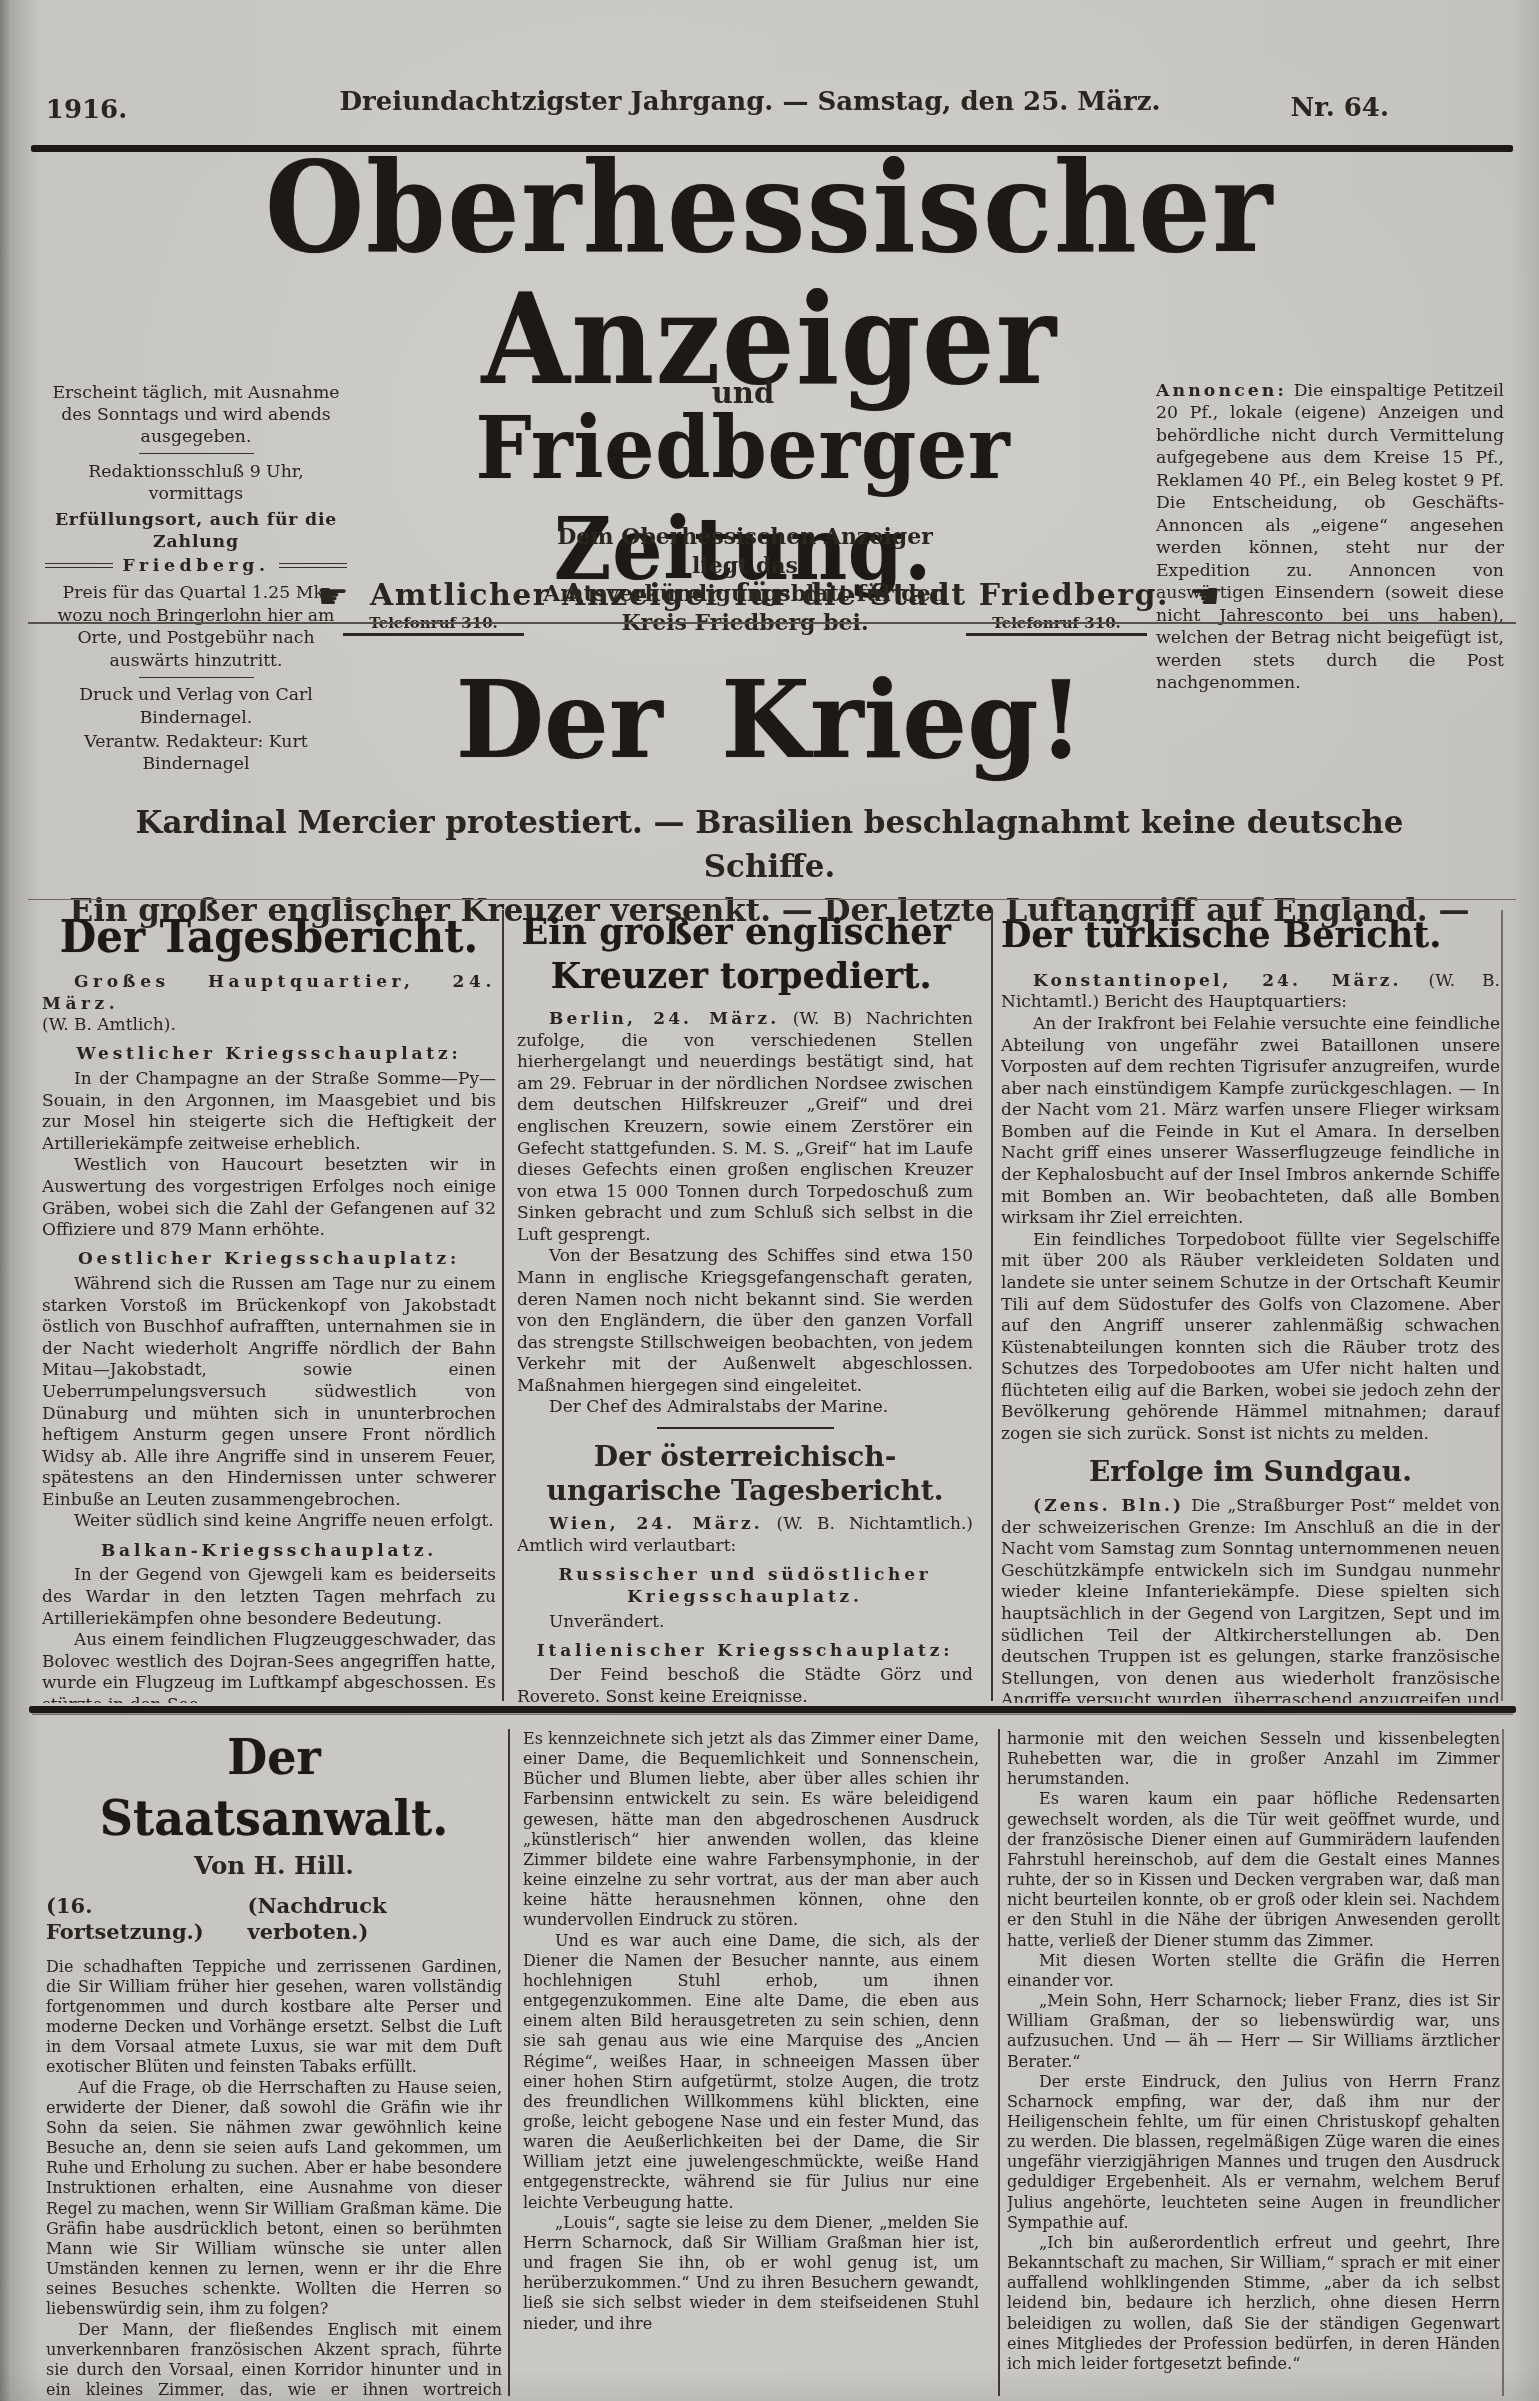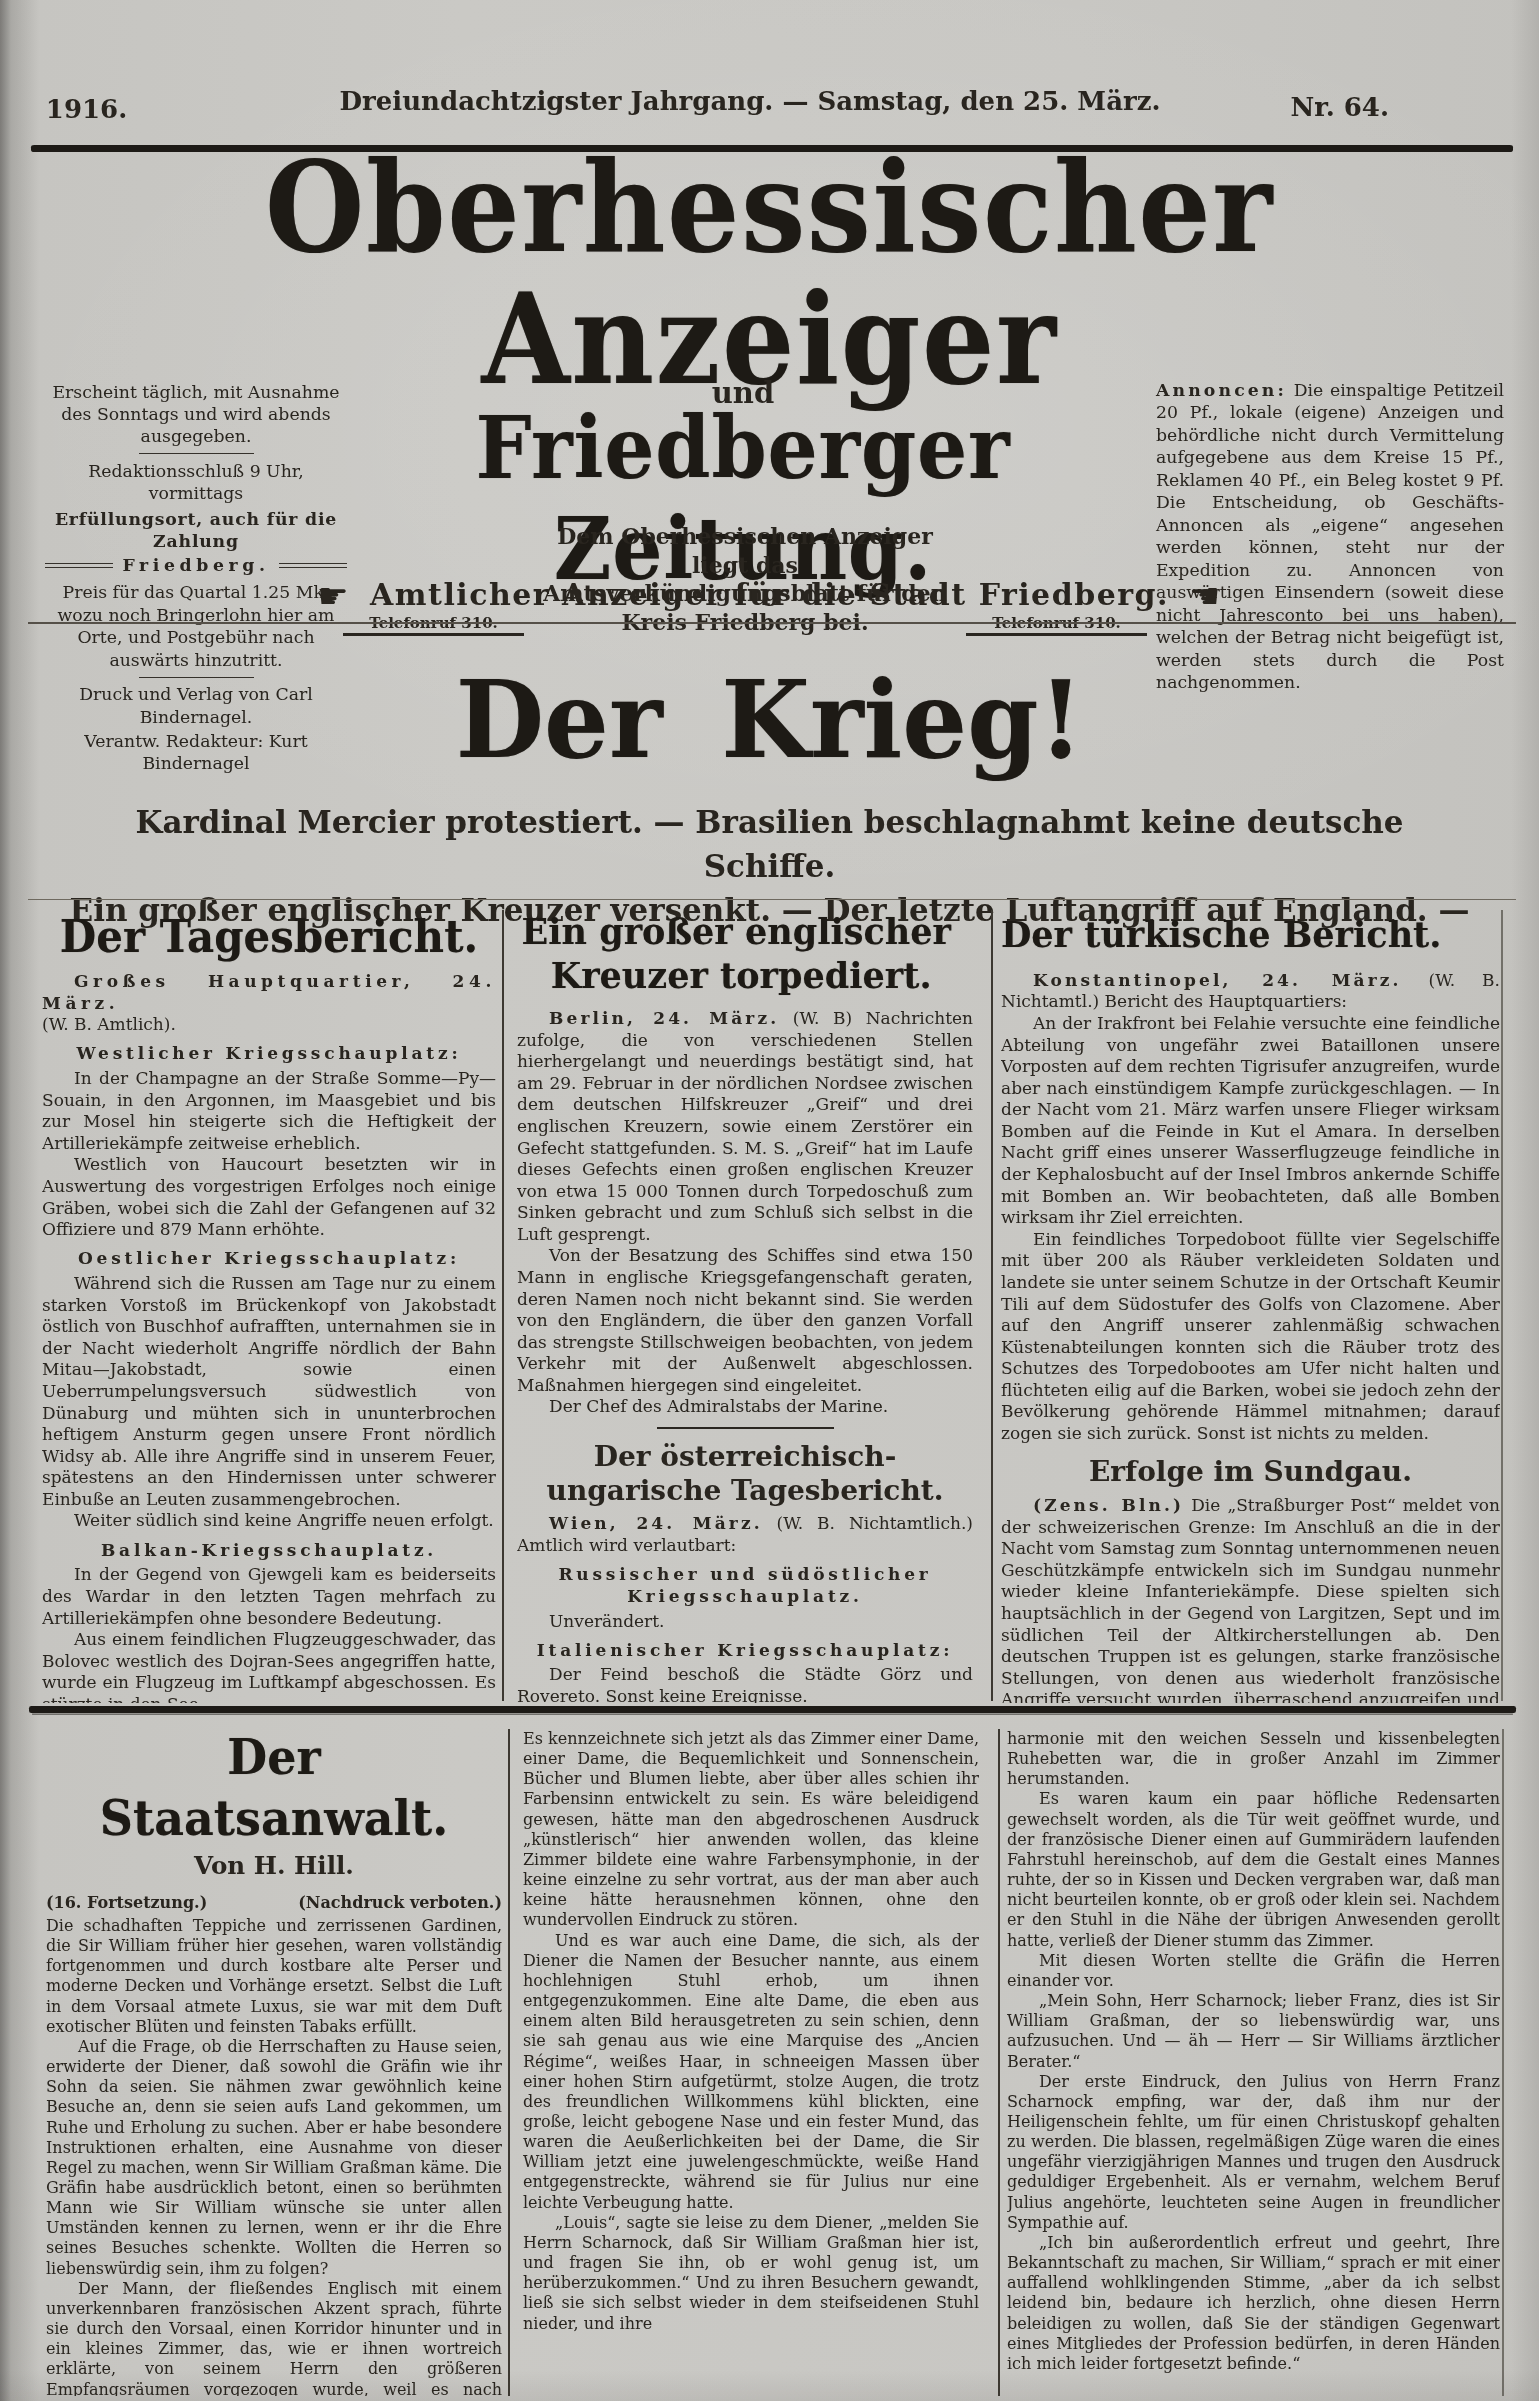--- a/index.html
+++ b/index.html
@@ -90,21 +90,21 @@
   .feuicol{top:1729px; height:667px; overflow:hidden; font-size:16px; line-height:1.26; text-align:justify;}
   #fcol1{left:46px;  width:456px;}
   #fcol2{left:523px; width:456px;}
   #fcol3{left:1007px;width:493px;}
   #fvr1{left:508px;  top:1729px; height:667px;}
   #fvr2{left:998px; top:1729px; height:667px;}
   #fvr3{left:1502px; top:1729px; height:667px; opacity:.6;}
 
   .ftitle{font-size:46px; font-weight:bold; text-align:center; margin:1.5px 0 4.6px; transform:scaleY(1.05); color:#1d1a15;}
   .fbyline{font-size:24.6px; font-weight:bold; text-align:center; margin:0 0 10.8px;}
-  .fmeta{display:flex; justify-content:space-between; font-size:16px; font-weight:bold; margin:0 0 3px;}
+  .fmeta{display:flex; justify-content:space-between; font-size:21px; font-weight:bold; margin:0 0 11px;}
 </style>
 </head>
 <body>
 
 <div id="page">
 
   <div class="abs toprow">
     <span class="year">1916.</span>
     <span class="edition">Dreiundachtzigster Jahrgang. — Samstag, den 25. März.</span>
     <span class="issue">Nr. 64.</span>

